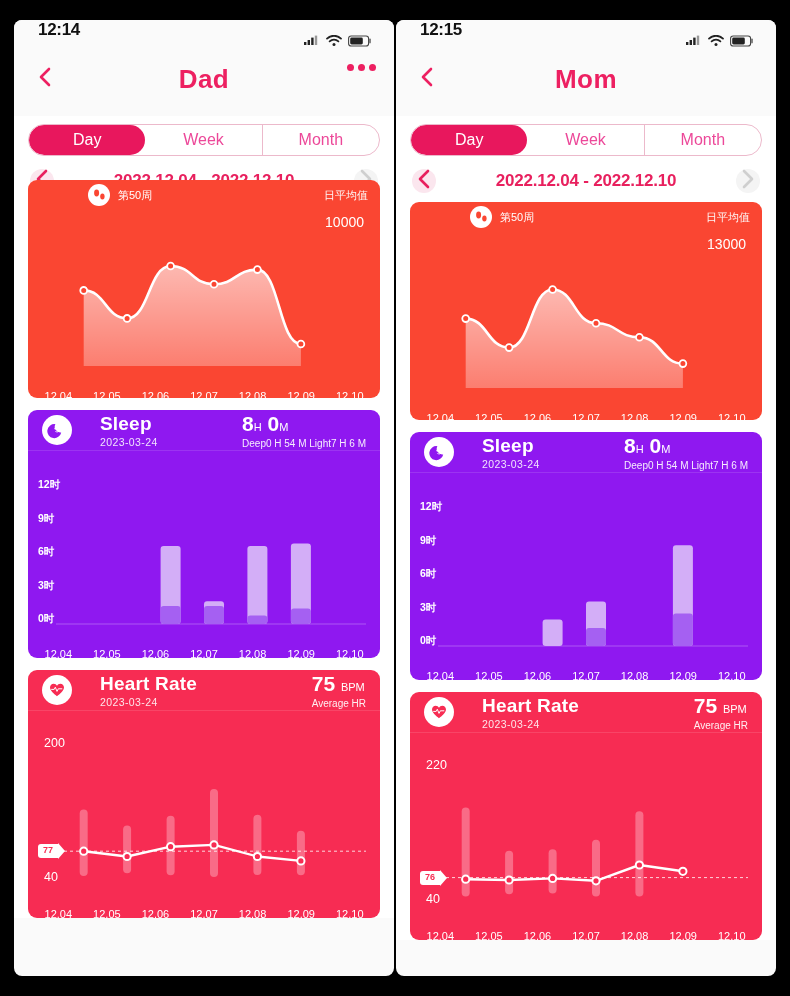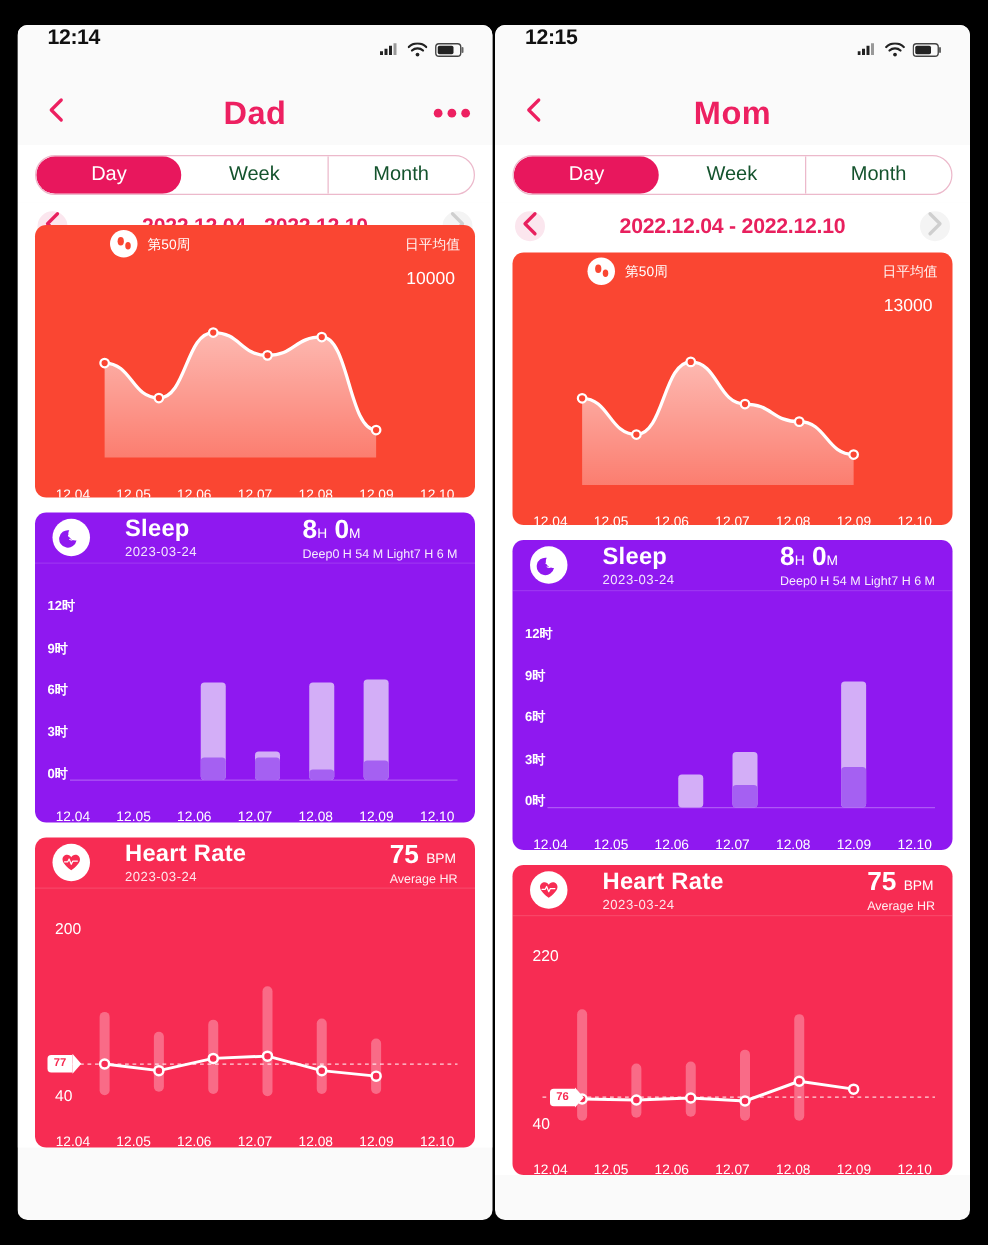--- a/index.html
+++ b/index.html
@@ -48,21 +48,20 @@
     color: #111;
     letter-spacing: -0.3px;
   }
   .status-icons { display: flex; align-items: center; gap: 6px; }
 
   
   .navbar {
     height: 52px;
     background: #fafafa;
     display: flex;
-    align-items: center;
     padding: 0 18px;
     position: relative;
   }
   .nav-back {
     width: 26px; height: 30px;
     display: flex; align-items: center; justify-content: center;
     cursor: pointer;
   }
   .nav-title {
     position: absolute;
@@ -91,21 +90,21 @@
     height: 32px;
     border-radius: 16px;
     border: 1px solid #ECB9CB;
     overflow: hidden;
     background: #fff;
   }
   .seg {
     flex: 1;
     display: flex; align-items: center; justify-content: center;
     font-size: 16px;
-    color: #14532d;
+    color: #ec4899;
     cursor: pointer;
     border-right: 1px solid #ECB9CB;
   }
   .seg:last-child { border-right: none; }
   .seg.active {
     background: #E8175D;
     color: #fff;
     border-radius: 16px;
     border-right: none;
   }
@@ -641,21 +640,21 @@
     <line x1="24" y1="125.6" x2="338" y2="125.6" stroke="rgba(255,255,255,0.8)" stroke-width="1" stroke-dasharray="3 3"></line>
     <path d="M55.7,127.2 L99.1,128.0 L142.6,126.4 L186.0,128.8 L229.4,113.0 L272.9,119.3" stroke="#fff" stroke-width="2.4" fill="none" stroke-linecap="round" stroke-linejoin="round"></path>
     <circle cx="55.7" cy="127.2" r="3.6" fill="#F72C53" stroke="#fff" stroke-width="2"></circle>
                 <circle cx="99.1" cy="128.0" r="3.6" fill="#F72C53" stroke="#fff" stroke-width="2"></circle>
                 <circle cx="142.6" cy="126.4" r="3.6" fill="#F72C53" stroke="#fff" stroke-width="2"></circle>
                 <circle cx="186.0" cy="128.8" r="3.6" fill="#F72C53" stroke="#fff" stroke-width="2"></circle>
                 <circle cx="229.4" cy="113.0" r="3.6" fill="#F72C53" stroke="#fff" stroke-width="2"></circle>
                 <circle cx="272.9" cy="119.3" r="3.6" fill="#F72C53" stroke="#fff" stroke-width="2"></circle>
   </svg>
         </div>
-        <div class="hr-badge" id="hrb1" style="left: 10px; top: 177.6px; margin-left: 20px;">
+        <div class="hr-badge" id="hrb1" style="left: 10px; top: 177.6px;">
           <div class="pill">76</div>
           <div class="tip"></div>
         </div>
         <div style="position:absolute;left:0;right:0;bottom:10px;">
               <div class="axis-labels">
                 <span>12.04</span>
                 <span>12.05</span>
                 <span>12.06</span>
                 <span>12.07</span>
                 <span>12.08</span>

